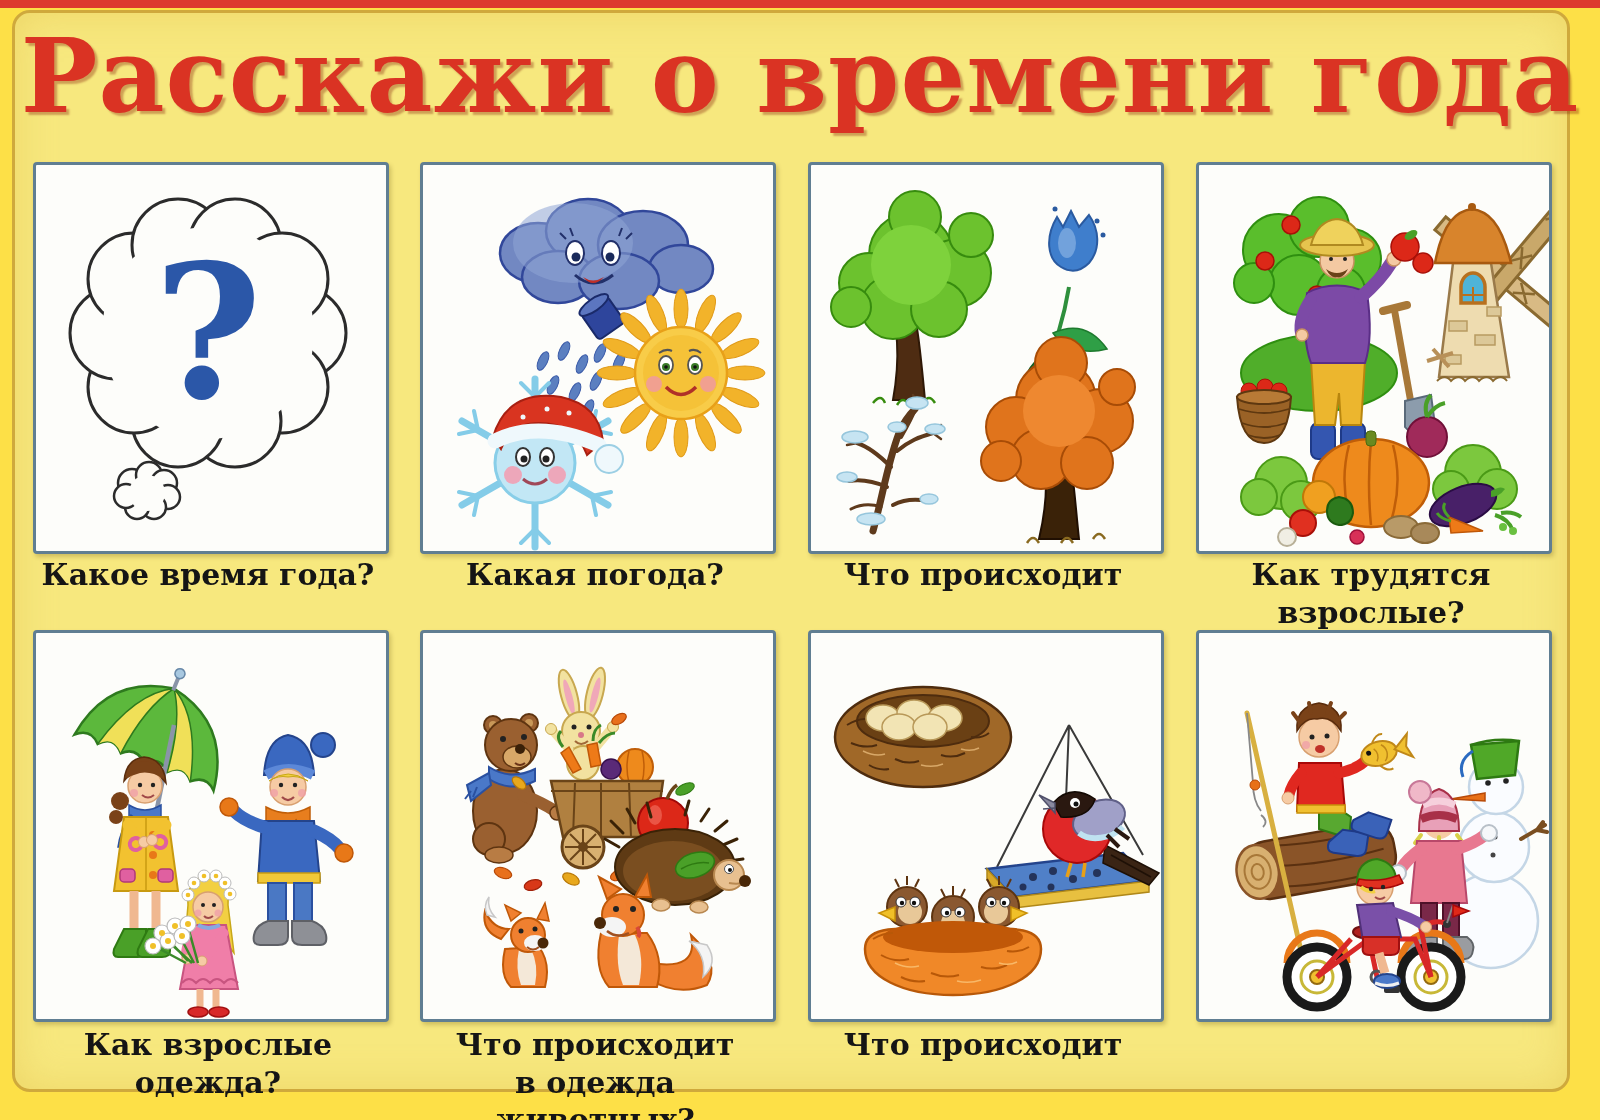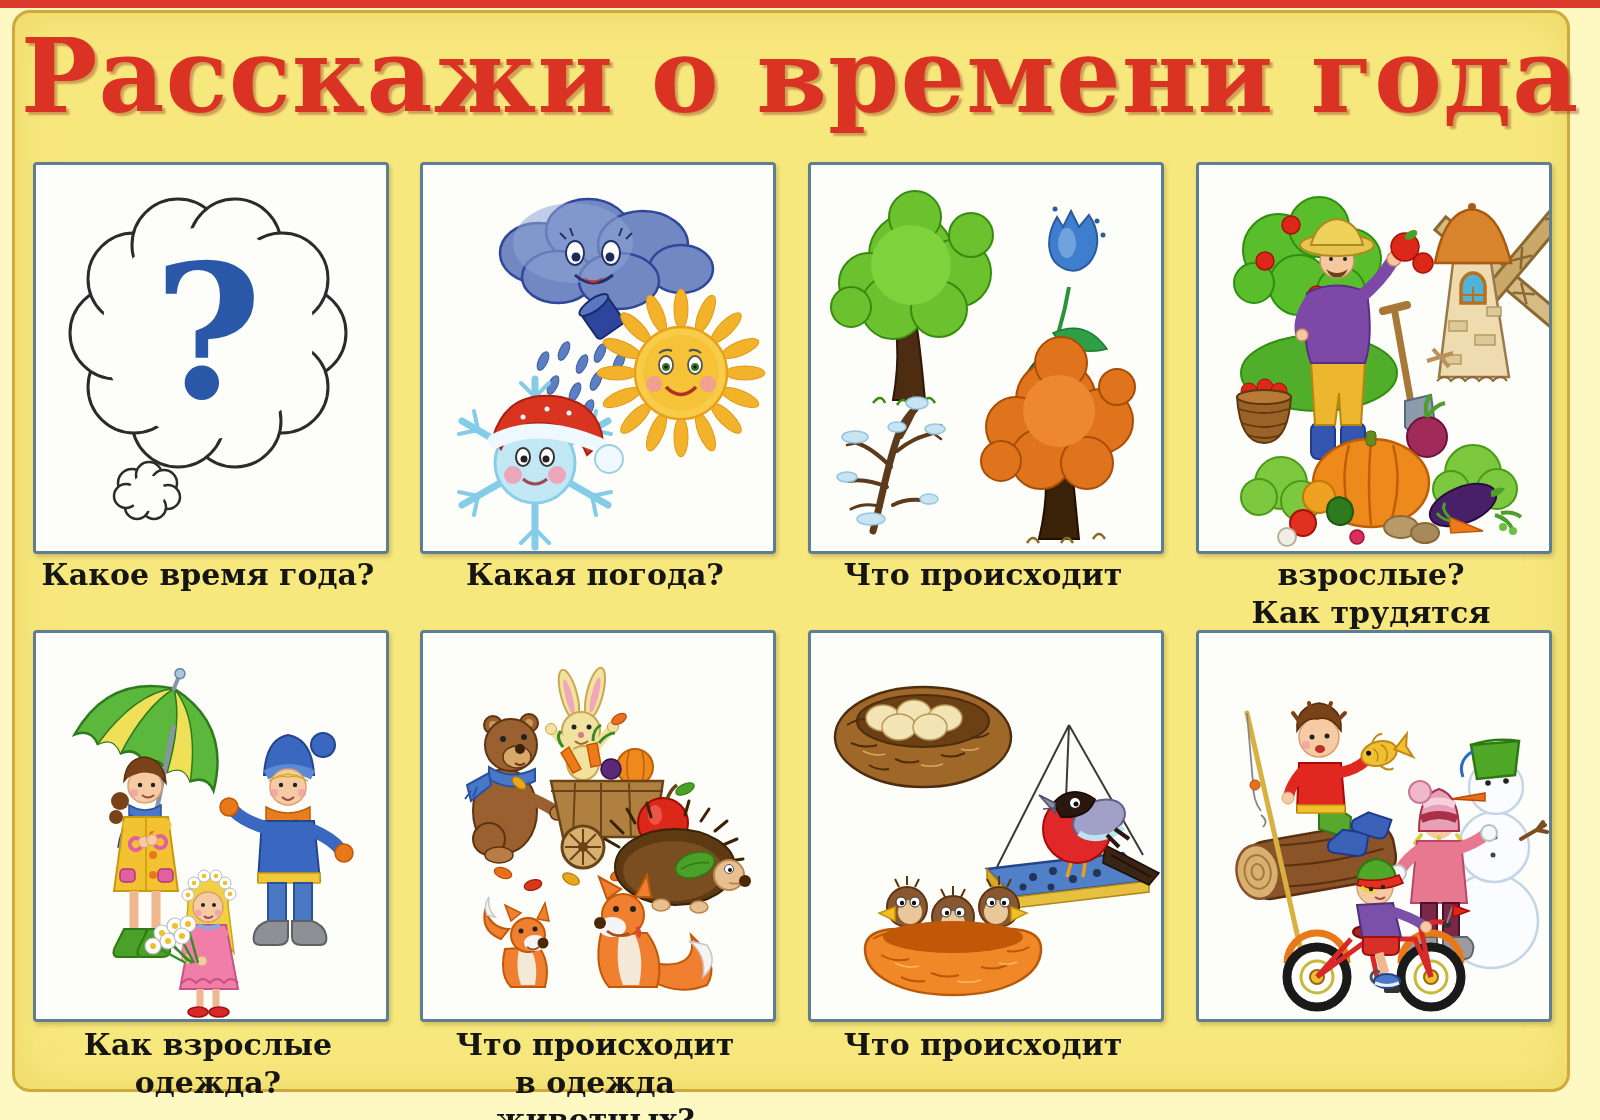--- a/index.html
+++ b/index.html
@@ -1,17 +1,17 @@
 <!DOCTYPE html>
 <html><head>
 <meta charset="utf-8">
 <style>
   html,body{margin:0;padding:0;}
   body{width:1600px;height:1120px;font-family:"DejaVu Serif","Liberation Serif",serif;}
-  .stage{position:relative;width:1600px;height:1120px;background:#fef9c3;overflow:hidden;}
+  .stage{position:relative;width:1600px;height:1120px;background:#fde047;overflow:hidden;}
   .top-edge{position:absolute;left:0;top:0;width:1600px;height:8px;background:#DD3A2E;z-index:5;}
   .mat{position:absolute;left:12px;top:10px;width:1552px;height:1076px;background:#F7E87E;
        border:3px solid #CFA93C;border-radius:18px;box-shadow:inset 0 0 40px rgba(222,180,60,.35);}
   .title{position:absolute;left:0;top:16px;width:1600px;text-align:center;
          font-size:102px;font-weight:bold;color:#DA3323;letter-spacing:1px;
          text-shadow:3px 3px 2px rgba(130,25,10,.35);z-index:2;}
   .card{position:absolute;width:350px;height:386px;background:#FDFDFA;
         border:3px solid #607E92;border-radius:4px;box-shadow:2px 3px 4px rgba(90,70,10,.25);z-index:2;}
   .card svg{display:block;width:100%;height:100%;}
   .caption{position:absolute;width:370px;text-align:center;font-weight:bold;font-size:30px;
@@ -770,22 +770,22 @@
     <div></div>
   </div>
   <div class="caption cap-r1 cap1">
     <div>Какое время года?</div>
     <div></div>
   </div>
   <div class="caption cap-r1 cap3">
     <div>Что происходит</div>
   </div>
   <div class="caption cap-r1 cap4">
+    <div>Как трудятся</div>
     <div>взрослые?</div>
-    <div>Как трудятся</div>
   </div>
   <div class="caption cap-r2 cap1">
     <div>Как взрослые одежда?</div>
     <div></div>
   </div>
   <div class="caption cap-r2 cap2">
     <div>Что происходит</div>
     <div>в одежда животных?</div>
   </div>
   <div class="caption cap-r2 cap3">

